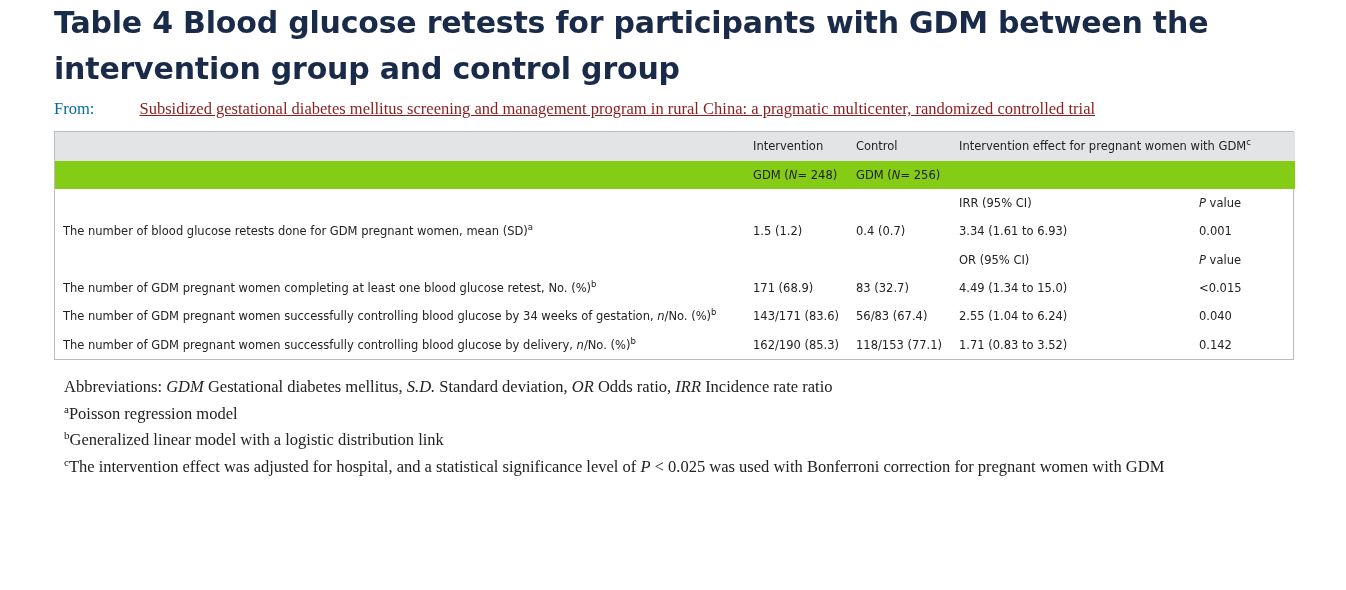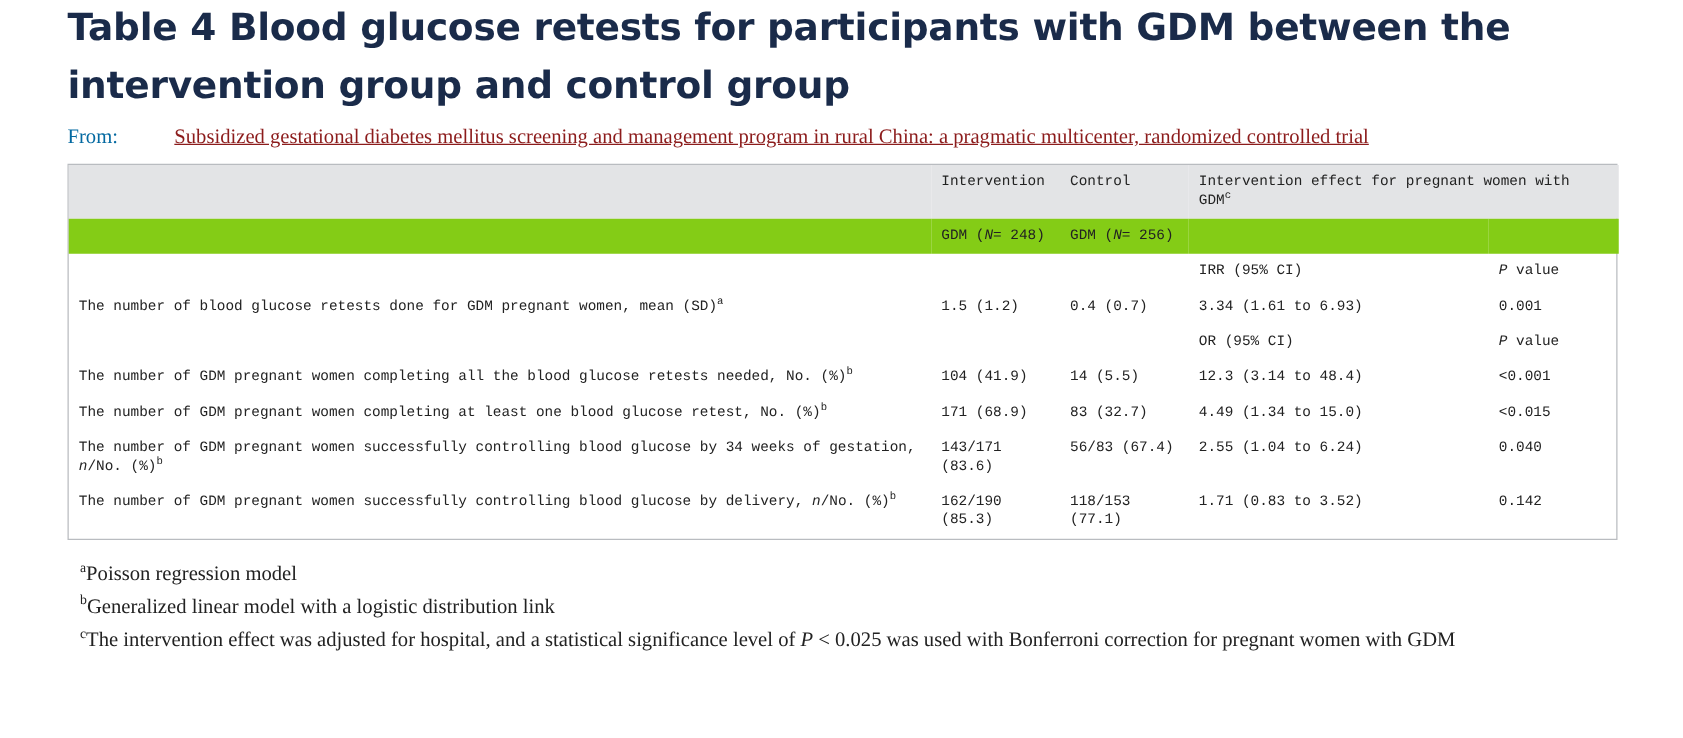--- a/index.html
+++ b/index.html
@@ -61,21 +61,20 @@
   }
   table.data td, table.data th {
     vertical-align: top;
     padding: 7px 8px 7px 8px;
     font-size: 11.5px;
     line-height: 1.25;
     border: 0;
     text-align: left;
     font-weight: normal;
     color: #222;
-    font-family: Liberation Mono, monospace;
   }
   .hdr-row td {
     background: #e3e4e6;
     font-weight: bold;
     font-size: 11.5px;
     color: #1b1b1b;
     border-bottom: 1px solid #ffffff;
   }
   .hdr-row2 td {
     background: #84cc16;
@@ -183,27 +182,20 @@
         </tr>
 
         <tr class="sub-row">
           <td></td>
           <td class="sep-v"></td>
           <td class="sep-v"></td>
           <td class="sep-v">OR (95% CI)</td>
           <td class="sep-v"><em>P</em><span> value</span></td>
         </tr>
 
-        <tr class="body-row">
-          <td class="cell-desc"><span>The number of GDM pregnant women completing all the blood glucose retests needed, No. (%)</span><sup>b</sup></td>
-          <td class="sep-v">104 (41.9)</td>
-          <td class="sep-v">14 (5.5)</td>
-          <td class="sep-v">12.3 (3.14 to 48.4)</td>
-          <td class="sep-v">&lt;0.001</td>
-        </tr>
 
         <tr class="body-row">
           <td class="cell-desc"><span>The number of GDM pregnant women completing at least one blood glucose retest, No. (%)</span><sup>b</sup></td>
           <td class="sep-v">171 (68.9)</td>
           <td class="sep-v">83 (32.7)</td>
           <td class="sep-v">4.49 (1.34 to 15.0)</td>
           <td class="sep-v">&lt;0.015</td>
         </tr>
 
         <tr class="body-row">
@@ -219,18 +211,19 @@
           <td class="sep-v">162/190 (85.3)</td>
           <td class="sep-v">118/153 (77.1)</td>
           <td class="sep-v">1.71 (0.83 to 3.52)</td>
           <td class="sep-v">0.142</td>
         </tr>
       </tbody>
     </table>
   </div>
 
   <div class="footnotes">
+    <div><span>Abbreviations: </span><em>GDM</em><span> Gestational diabetes mellitus, </span><em>S.D.</em><span> Standard deviation, </span><em>OR</em><span> Odds ratio, </span><em>IRR</em><span> Incidence rate ratio</span></div>
     <div><span class="fn-sup">a</span><span>Poisson regression model</span></div>
     <div><span class="fn-sup">b</span><span>Generalized linear model with a logistic distribution link</span></div>
     <div><span class="fn-sup">c</span><span>The intervention effect was adjusted for hospital, and a statistical significance level of </span><em>P</em><span> &lt; 0.025 was used with Bonferroni correction for pregnant women with GDM</span></div>
   </div>
 
 </div>
 
 </body></html>

